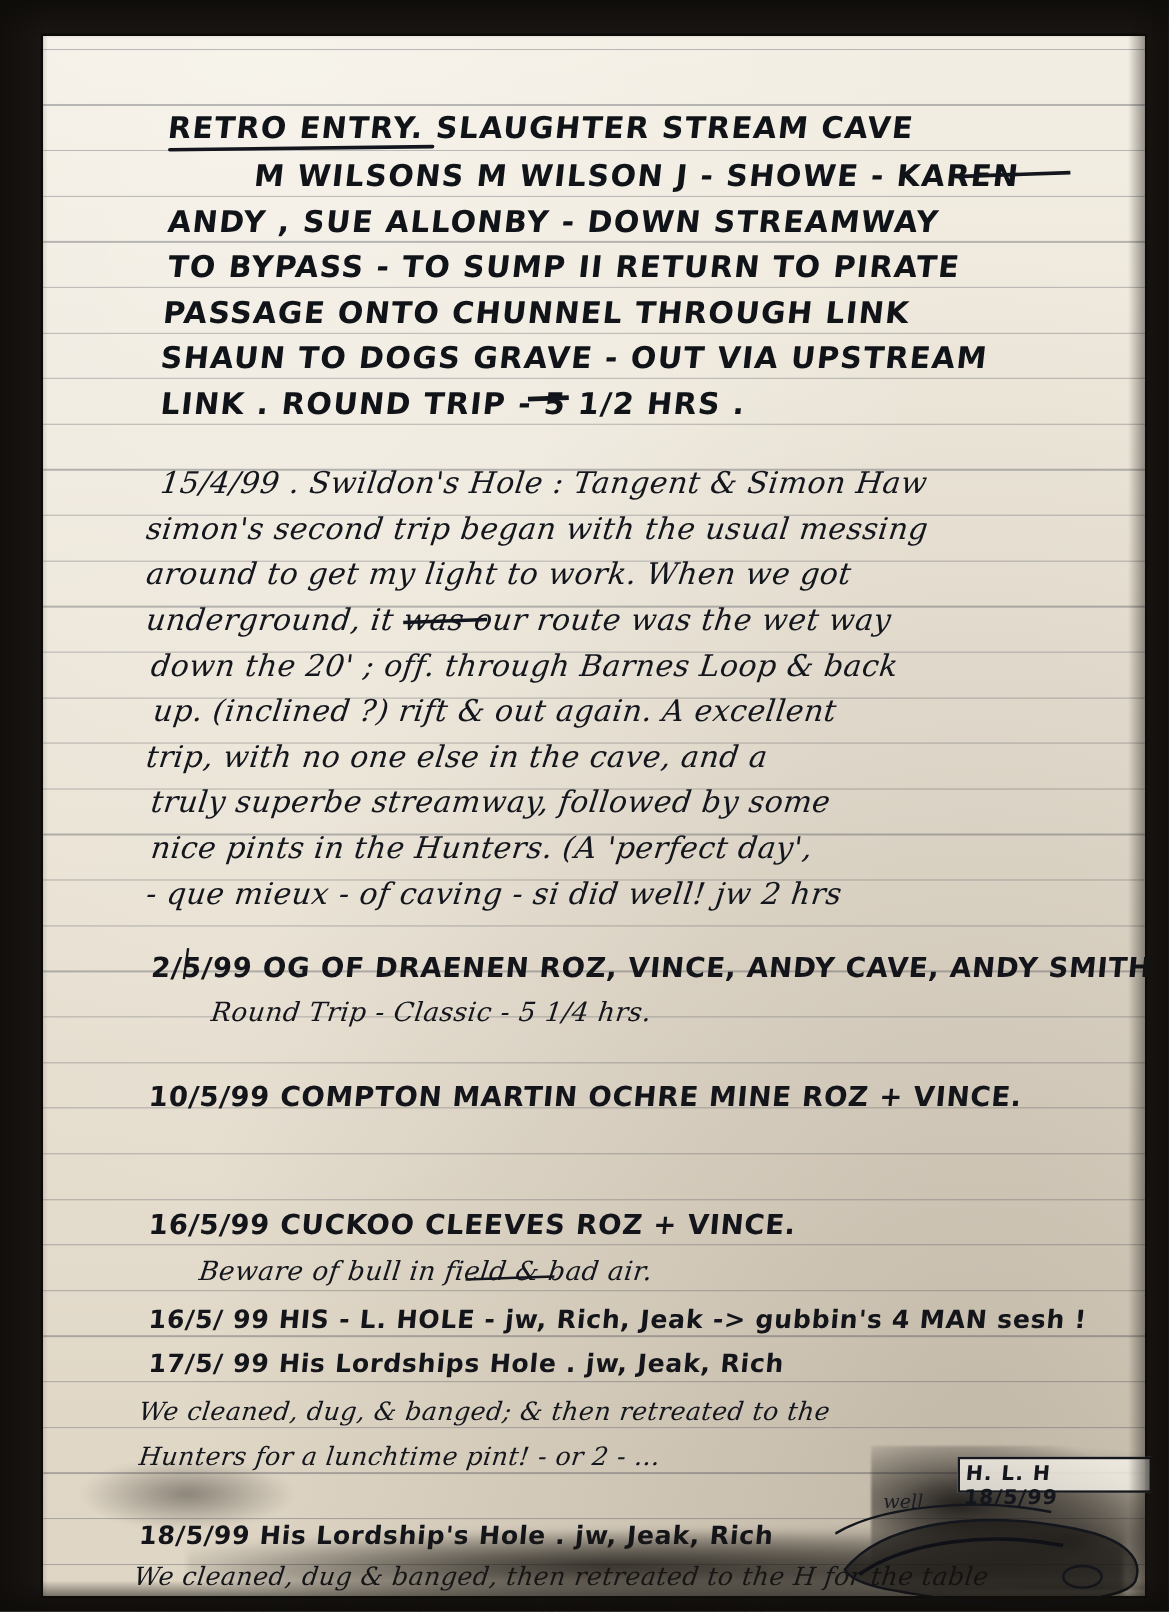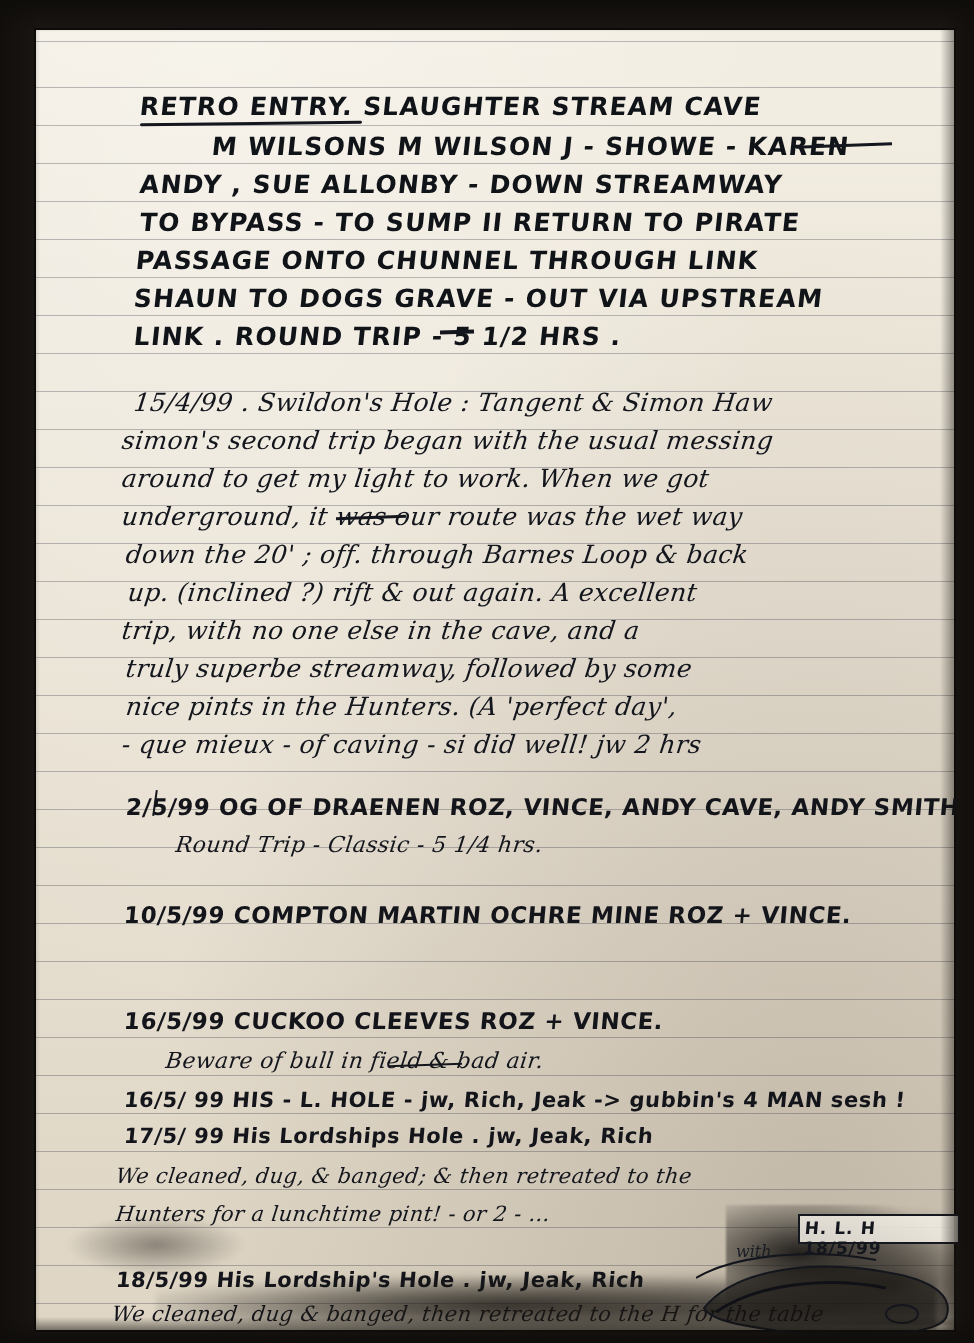--- a/index.html
+++ b/index.html
@@ -262,21 +262,21 @@
       <svg class="drawing" viewBox="0 0 270 95">
         <path d="M8 60 C40 20, 120 10, 200 26 C240 34, 258 50, 250 70 C240 88, 150 92, 90 84 C50 78, 16 74, 8 60 Z" fill="rgba(18,16,14,0.55)" stroke="#14161d" stroke-width="2"></path>
         <path d="M20 64 C60 36, 130 28, 190 40" fill="none" stroke="#0f1117" stroke-width="3"></path>
         <ellipse cx="206" cy="66" rx="16" ry="9" fill="none" stroke="#14161d" stroke-width="2"></ellipse>
         <path d="M0 30 C40 6, 120 0, 180 12" fill="none" stroke="#14161d" stroke-width="2"></path>
       </svg>
 
       <div class="sketchbox">
         <span>H. L. H  18/5/99</span>
       </div>
-      <div class="plan-label">with</div>
+      <div class="plan-label">well</div>
     </div>
   </div>
 
   <div class="edge-dark-left"></div>
   <div class="edge-dark-right"></div>
   <div class="edge-dark-top"></div>
   <div class="edge-dark-bottom"></div>
 </div>
 
 </body></html>

